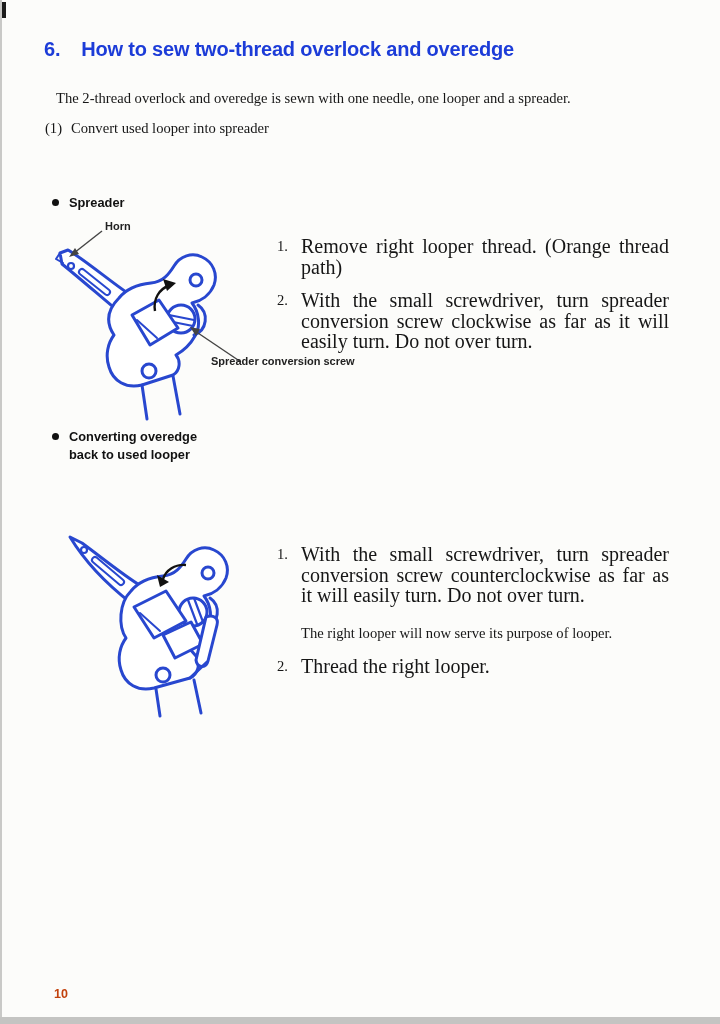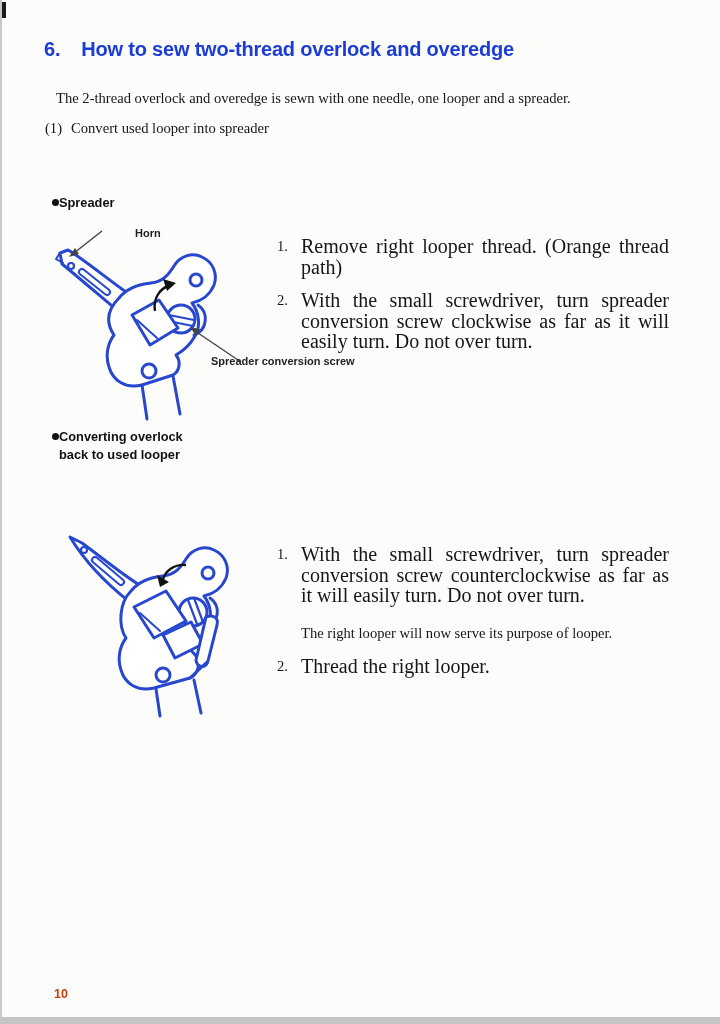--- a/index.html
+++ b/index.html
@@ -18,34 +18,34 @@
     font-family:"Liberation Sans",sans-serif;font-weight:700;font-size:20px;
     letter-spacing:-0.2px;color:#1c3cd8;line-height:26px;
   }
   
   .serif{font-size:14.6px;line-height:20px;margin:0;}
   .intro{position:absolute;left:56px;top:88px;width:620px;}
   .sec-head{position:absolute;left:45px;top:118px;display:flex;gap:9px;}
   .sec-sub{position:absolute;left:75px;top:143px;width:600px;}
   
   .bullet-head{
-    position:absolute;display:flex;gap:0;align-items:flex-start;
+    position:absolute;display:flex;gap:10px;align-items:flex-start;
     font-family:"Liberation Sans",sans-serif;font-weight:700;font-size:12.8px;line-height:18px;color:#111;
   }
   .dot{width:7px;height:7px;border-radius:50%;background:#111;margin-top:5px;flex:0 0 auto;}
   
   .figure{position:absolute;}
   .figure svg{display:block;}
   .fig1{left:45px;top:216px;width:400px;height:215px;}
   .fig2{left:55px;top:523px;width:210px;height:195px;}
   .fig-label{
     position:absolute;font-family:"Liberation Sans",sans-serif;font-weight:600;
     font-size:11px;color:#222;white-space:nowrap;
   }
-  .lbl-horn{left:60px;top:11px;margin-left:30px;}
+  .lbl-horn{left:60px;top:4px;}
   .lbl-screw{left:166px;top:139px;}
   
   .steps{position:absolute;width:392px;}
   .list1{left:277px;top:236px;}
   .list2{left:277px;top:544px;}
   .step{display:flex;margin:0 0 13px 0;}
   .s-num{flex:0 0 24px;font-size:14.6px;line-height:20.5px;}
   .s-text{flex:1;margin:0;font-size:20px;line-height:20.5px;text-align:justify;}
   .s-note{margin:17px 0 13px 24px;font-size:14.6px;line-height:20.5px;}
   
@@ -130,21 +130,21 @@
     </div>
     <div class="step">
       <span class="s-num">2.</span>
       <p class="s-text">With the small screwdriver, turn spreader conversion screw clockwise as far as it will easily turn. Do not over turn.</p>
     </div>
   </div>
 
   <div class="bullet-head" style="left:52px;top:428px;">
     <span class="dot"></span>
     <span>
-      <span>Converting overlock</span><br>
+      <span>Converting overedge</span><br>
       <span>back to used looper</span>
     </span>
   </div>
 
   <div class="figure fig2">
     <svg width="210" height="195" viewBox="0 0 210 195">
       <g stroke="#2847cf" stroke-width="3" fill="#ffffff" stroke-linejoin="round" stroke-linecap="round">
 
         <path d="M 15,14 L 27,20 C 46,34 68,52 86,63 L 76,80 C 58,66 32,42 15,14 Z"></path>
         <circle cx="29" cy="27" r="3" fill="none" stroke-width="2.2"></circle>

